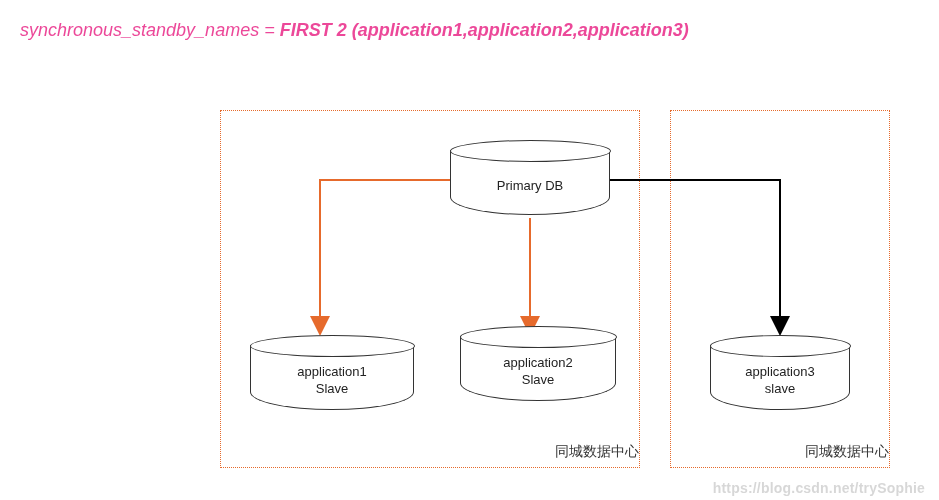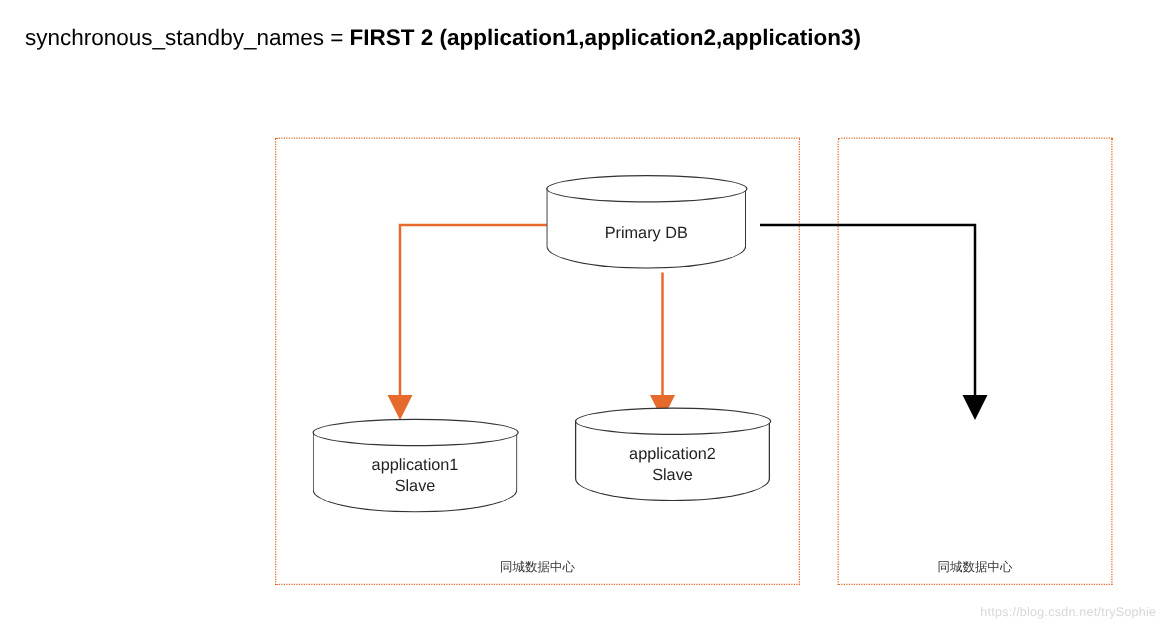--- a/index.html
+++ b/index.html
@@ -8,43 +8,44 @@
     background: #fff;
     width: 939px;
     height: 500px;
     position: relative;
   }
   .heading {
     position: absolute;
     top: 20px;
     left: 20px;
     font-size: 18px;
-    color: #000000;
+    color: #ec4899;
+    font-style: italic;
   }
   .heading .normal { font-weight: 400; }
   .heading .bold { font-weight: 700; }
   .canvas {
     position: absolute;
     top: 110px;
     left: 220px;
     width: 680px;
     height: 360px;
   }
   .region {
     position: absolute;
     border: 1px dotted #e66a2c;
     text-align: center;
   }
   .region-label {
     position: absolute;
     bottom: 6px;
     left: 0;
     right: 0;
-    text-align: center;
-    font-size: 10px;
+    text-align: right;
+    font-size: 14px;
     color: #333;
   }
   .local-dc { left: 0; top: 0; width: 420px; height: 358px; }
   .remote-dc { left: 450px; top: 0; width: 220px; height: 358px; }
 
   .db {
     position: absolute;
     width: 160px;
     height: 65px;
     border: 1.5px solid #333;
@@ -65,38 +66,39 @@
     position: absolute;
     top: -10px;
     left: -1.5px;
     right: -1.5px;
     height: 20px;
     border: 1.5px solid #333;
     border-radius: 50%;
     background: #fff;
   }
 
-  .primary { left: 217px; top: 40px; }
+  .primary { left: 230px; top: 40px; }
   .app1 { left: 30px; top: 235px; width: 164px; }
   .app2 { left: 240px; top: 226px; width: 156px; }
   .app3 { left: 490px; top: 235px; width: 140px; }
 
   svg.arrows {
     position: absolute;
     top: 0; left: 0;
     width: 680px; height: 360px;
     pointer-events: none;
   }
   .watermark {
     position: absolute;
     right: 14px;
     bottom: 4px;
-    font-size: 10px;
+    font-size: 14px;
     color: rgba(140,140,140,0.35);
     letter-spacing: 0.2px;
+    font-weight: bold;
   }
 </style>
 </head>
 <body>
 
 <div class="heading">
   <span class="normal">synchronous_standby_names = </span><span class="bold">FIRST 2 (application1,application2,application3)</span>
 </div>
 
 <div class="canvas">
@@ -132,16 +134,20 @@
   <div class="db app1">
     <span>application1</span>
     <span>Slave</span>
   </div>
 
   <div class="db app2">
     <span>application2</span>
     <span>Slave</span>
   </div>
 
+  <div class="db app3">
+    <span>application3</span>
+    <span>slave</span>
+  </div>
 
 </div>
 
 <div class="watermark">https://blog.csdn.net/trySophie</div>
 
 </body></html>

